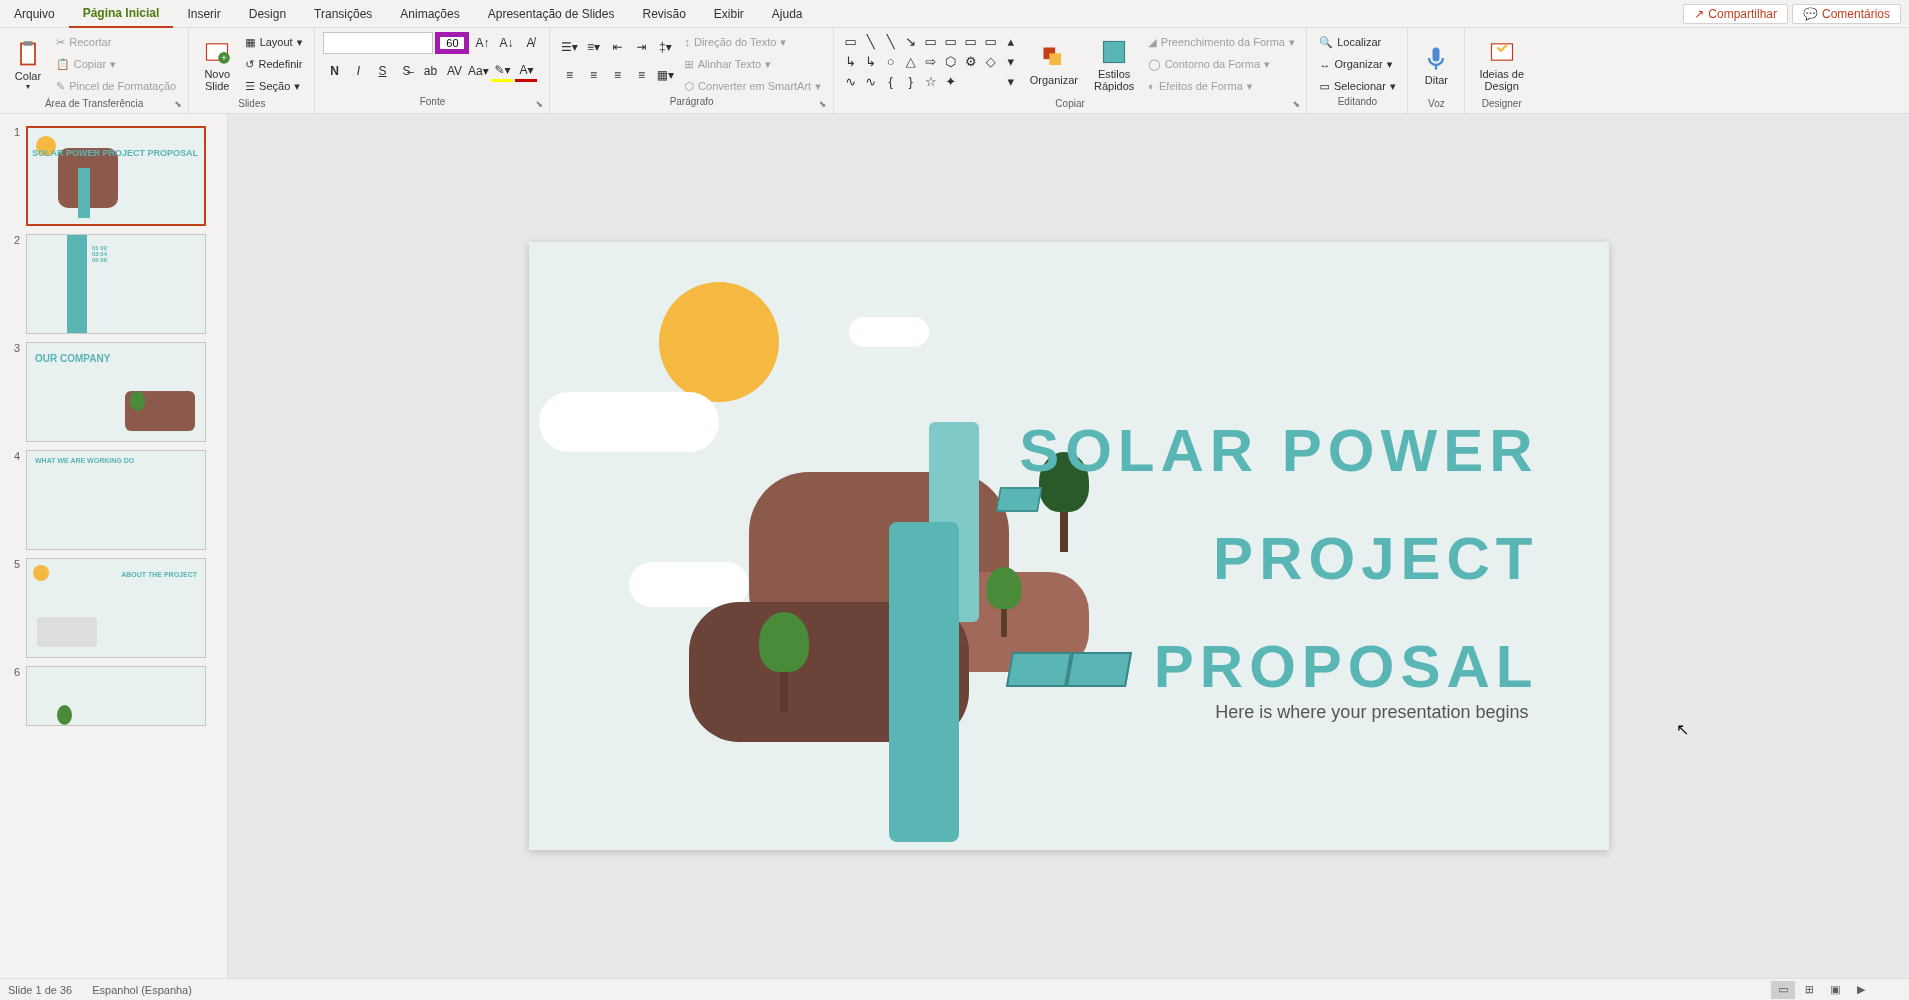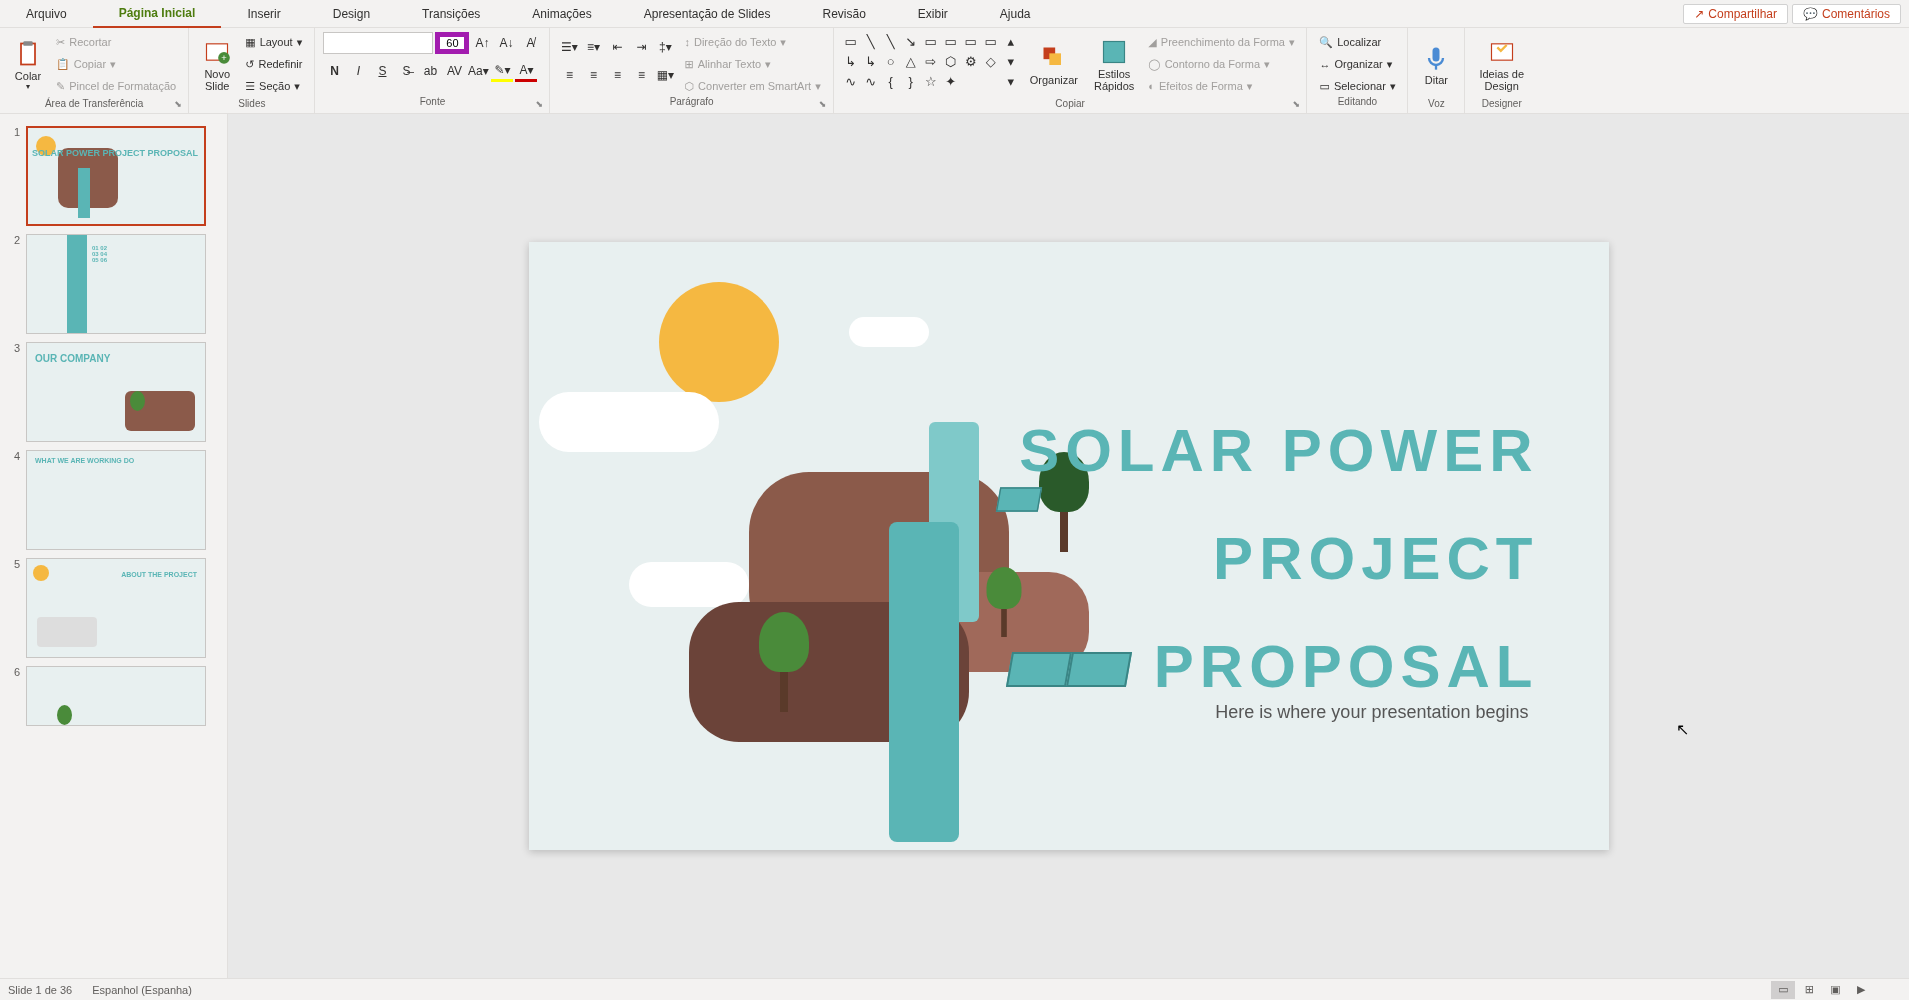--- a/index.html
+++ b/index.html
@@ -1,20 +1,20 @@
 <!DOCTYPE html>
 <html><head>
 <meta charset="utf-8">
 <style>
 * { margin: 0; padding: 0; box-sizing: border-box; font-family: "Segoe UI", Tahoma, sans-serif; }
 body { background: #f3f2f1; overflow: hidden; width: 1909px; height: 1000px; }
 
 
 .tabs { display: flex; background: #f3f2f1; height: 28px; align-items: center; border-bottom: 1px solid #e1dfdd; }
-.tab { padding: 0 26px; font-size: 12px; color: #323130; cursor: pointer; height: 28px; display: flex; align-items: center; }
+.tab { padding: 0 14px; font-size: 12px; color: #323130; cursor: pointer; height: 28px; display: flex; align-items: center; }
 .tab.active { border-bottom: 2px solid #c43e1c; color: #4d7c0f; font-weight: 600; }
 .tabs-right { margin-left: auto; display: flex; gap: 4px; padding-right: 8px; }
 .btn-right { border: 1px solid #d1d1d1; background: #fff; padding: 2px 10px; font-size: 12px; color: #c43e1c; cursor: pointer; border-radius: 2px; display: flex; align-items: center; gap: 4px; }
 
 
 .ribbon { display: flex; height: 86px; background: #f3f2f1; border-bottom: 1px solid #e1dfdd; }
 .group { border-right: 1px solid #e1dfdd; padding: 4px 8px; display: flex; flex-direction: column; justify-content: space-between; position: relative; }
 .group-label { font-size: 10px; color: #605e5c; text-align: center; margin-top: auto; padding-bottom: 2px; }
 .group-content { display: flex; gap: 4px; align-items: flex-start; flex: 1; }
 .dialog-launcher { position: absolute; bottom: 2px; right: 2px; width: 12px; height: 12px; font-size: 9px; color: #888; cursor: pointer; }

